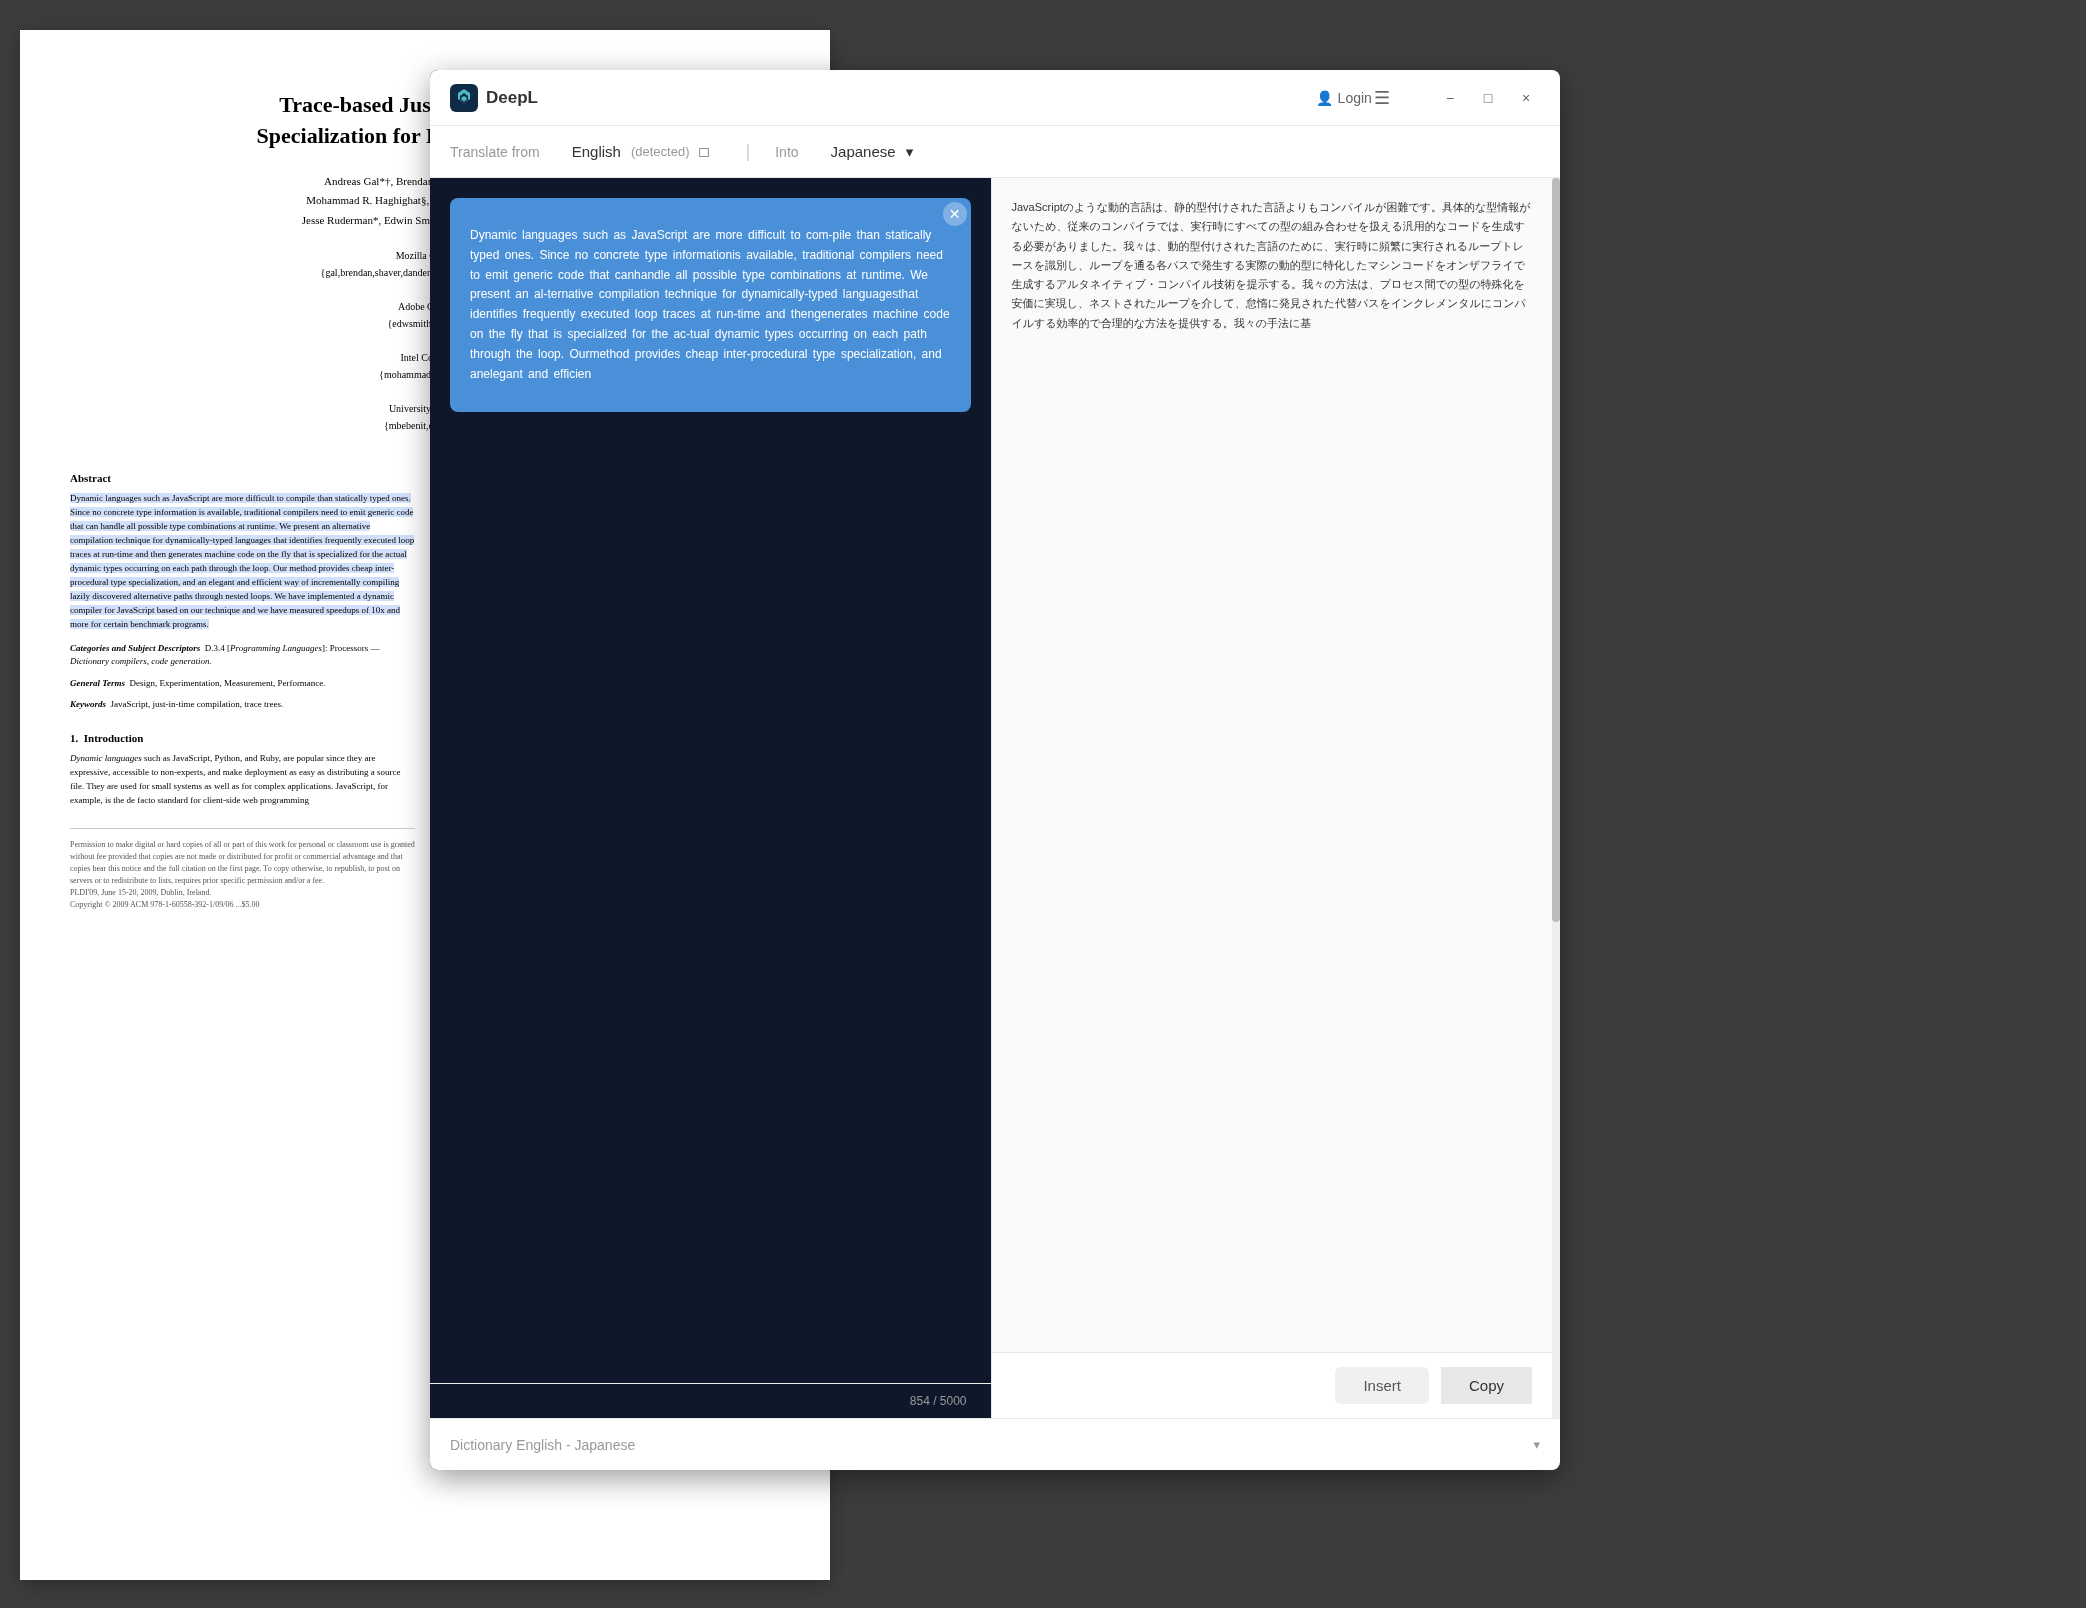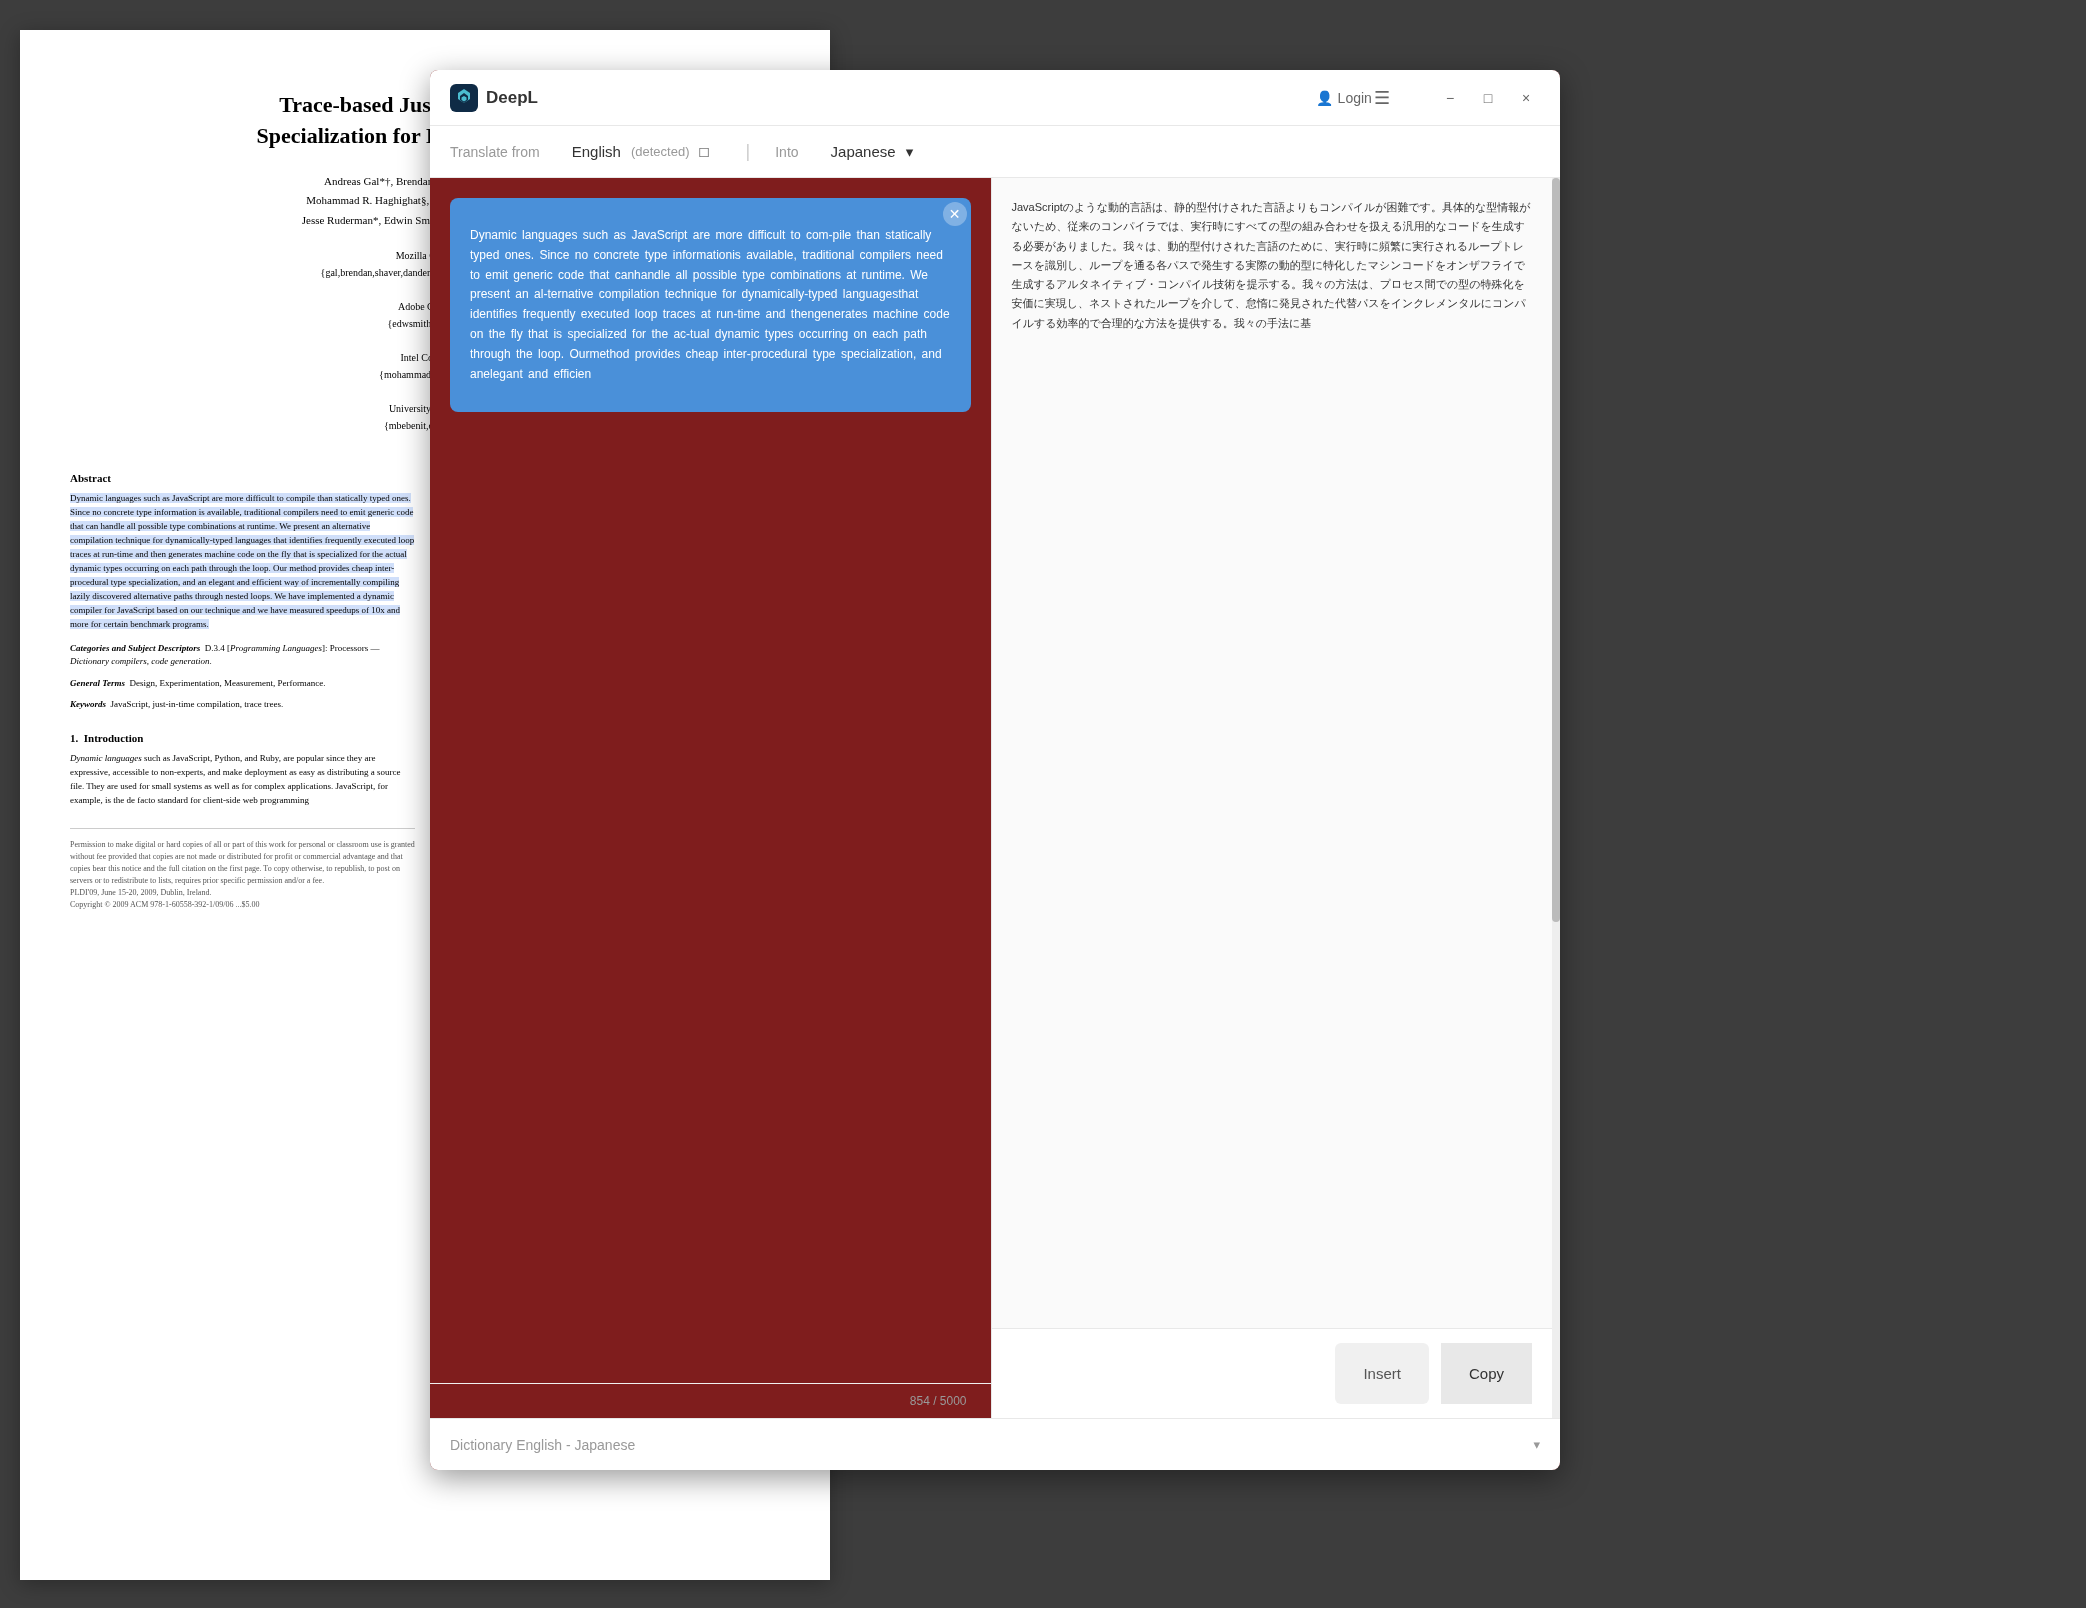--- a/index.html
+++ b/index.html
@@ -83,21 +83,21 @@
       color: #555;
     }
 
     
     .deepl-window {
       position: absolute;
       top: 70px;
       left: 430px;
       width: 1130px;
       height: 1400px;
-      background: #7f1d1d;
+      background: #0f172a;
       box-shadow: 0 8px 30px rgba(0,0,0,0.4);
       border-radius: 8px;
       overflow: hidden;
       display: flex;
       flex-direction: column;
     }
 
     .deepl-titlebar {
       height: 56px;
       background: #ffffff;
@@ -259,21 +259,21 @@
       padding: 14px 20px;
       display: flex;
       gap: 12px;
       justify-content: flex-end;
       border-top: 1px solid #e8e8e8;
       background: #fff;
       flex-shrink: 0;
     }
 
     .btn-insert {
-      padding: 22px 28px;
+      padding: 10px 28px;
       background: #f0f0f0;
       border: none;
       border-radius: 6px;
       font-size: 15px;
       color: #555;
       cursor: pointer;
     }
 
     .btn-copy {
       padding: 10px 28px;

